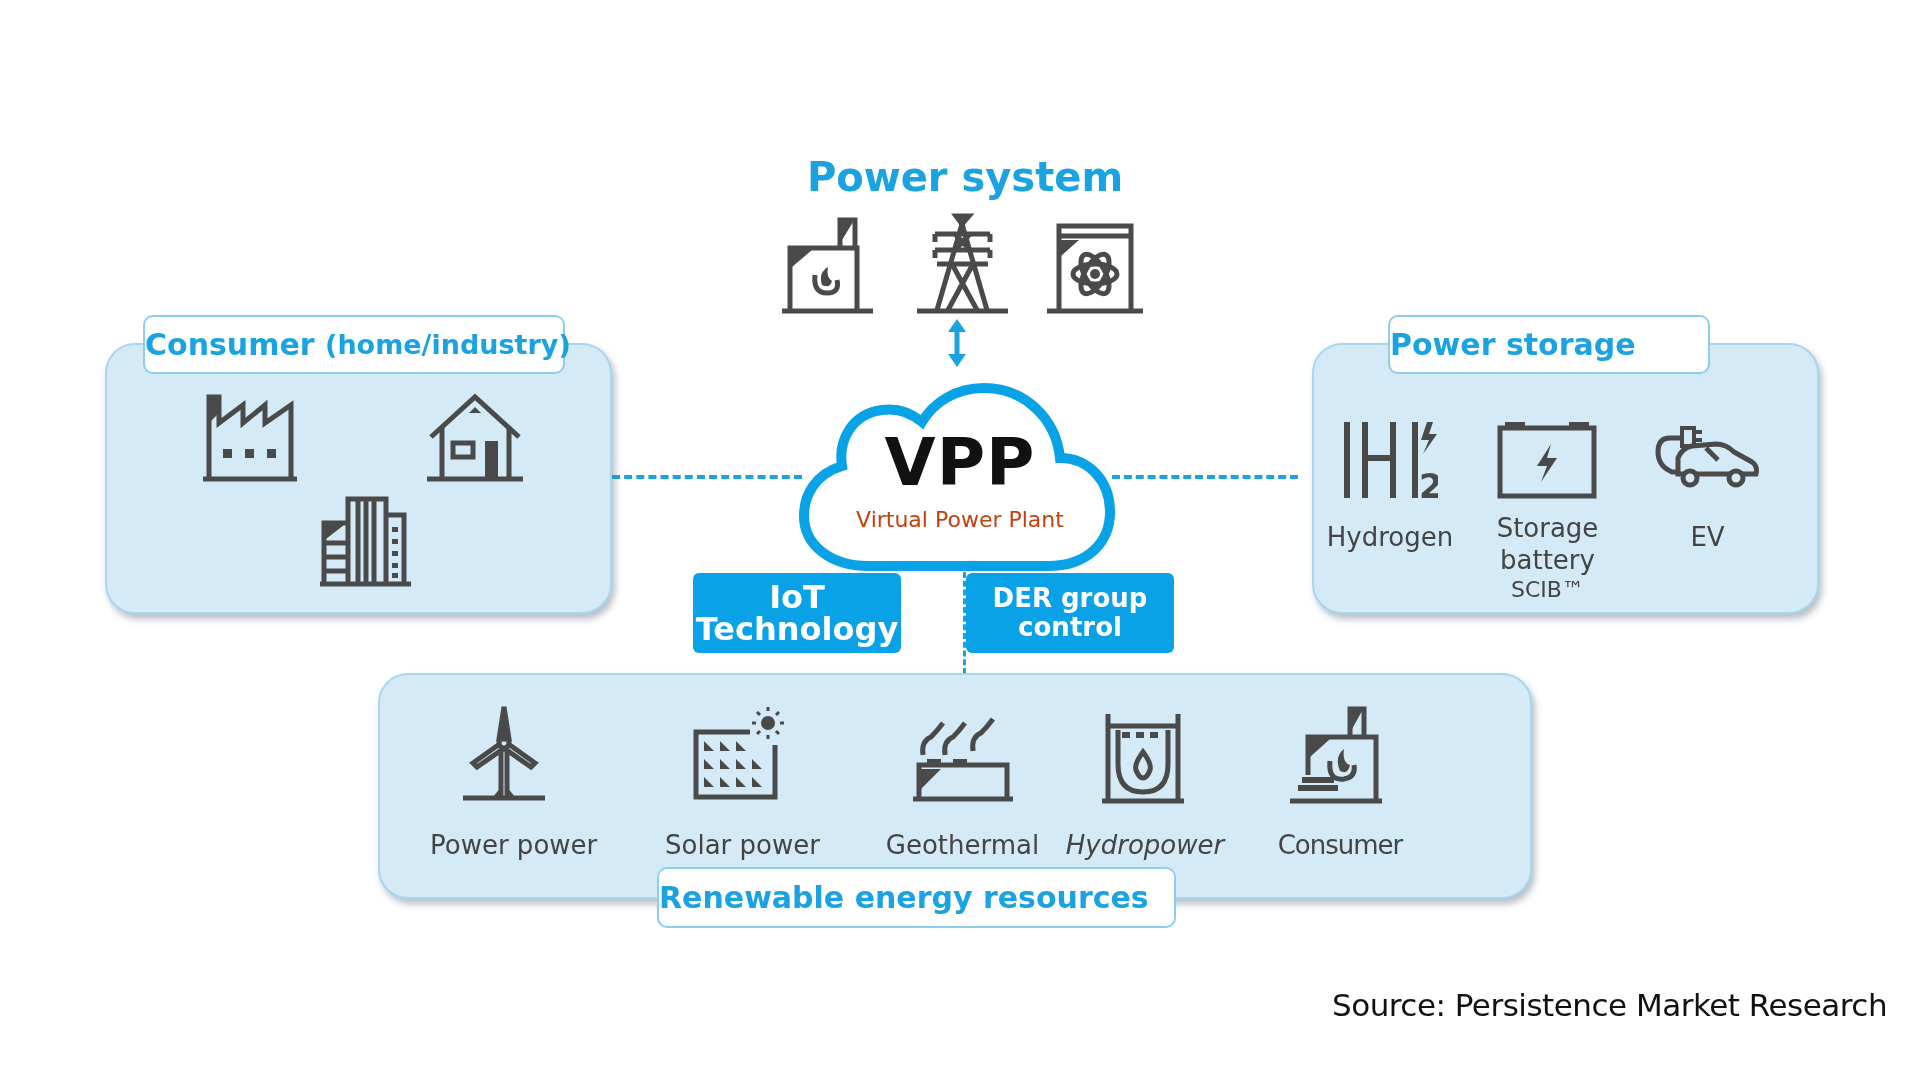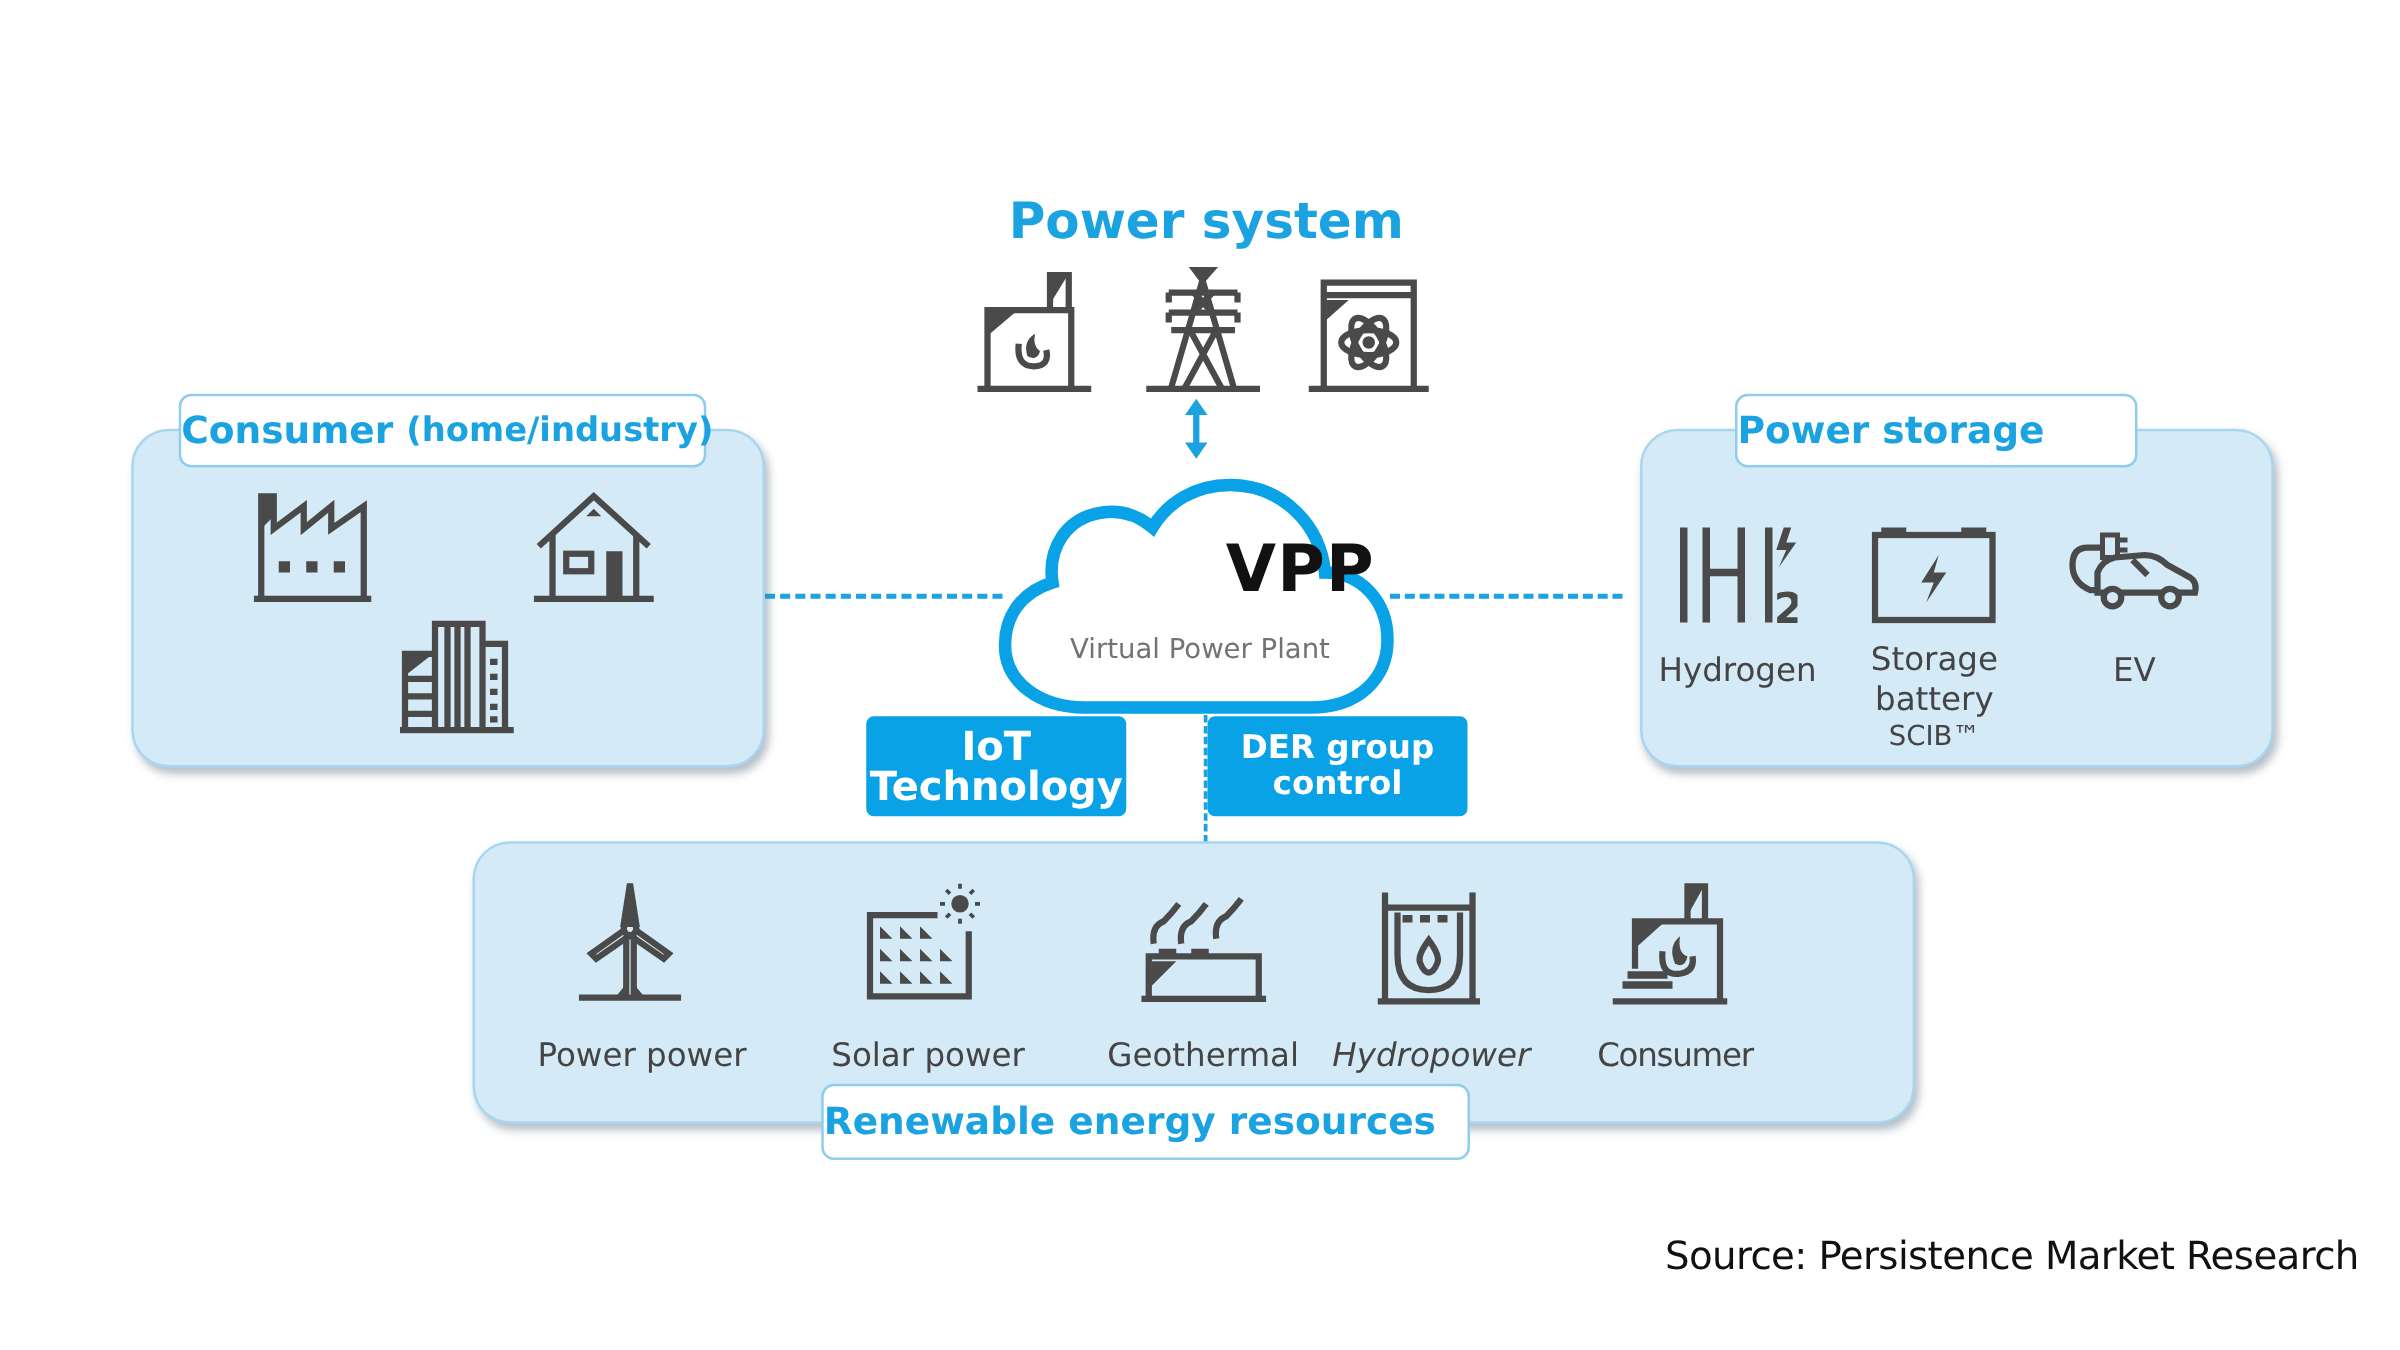--- a/index.html
+++ b/index.html
@@ -76,22 +76,22 @@
 
 <div class="dash-h" style="left:612px; top:475px; width:190px;"></div>
 <div class="dash-h" style="left:1112px; top:475px; width:186px;"></div>
 <div class="dash-v" style="left:963px; top:572px; height:102px;"></div>
 
 <div class="icon" style="left:798px; top:370px; width:318px; height:205px;">
   <svg viewBox="0 0 318 205">
     <path d="M70 196 H250 C290 196 312 172 312 142 C312 110 290 88 262 88 C258 48 226 18 186 18 C158 18 136 32 124 52 C112 42 98 38 84 40 C54 44 40 70 44 96 C18 104 6 124 6 146 C6 176 34 196 70 196 Z" fill="#ffffff" stroke="#0aa2e6" stroke-width="10"></path>
   </svg>
 </div>
-<div class="abs" style="left:820px; top:430px; width:280px; text-align:right; font-size:52px; font-weight:bold; color:#111; letter-spacing:1px; line-height:1;">VPP</div>
-<div class="abs" style="left:820px; top:507px; width:280px; text-align:center; font-size:22px; color:#737373;">Virtual Power Plant</div>
+<div class="abs" style="left:820px; top:430px; width:280px; text-align:center; font-size:66px; font-weight:bold; color:#111; letter-spacing:1px; line-height:1;">VPP</div>
+<div class="abs" style="left:820px; top:507px; width:280px; text-align:center; font-size:22px; color:#c2410c;">Virtual Power Plant</div>
 
 <div class="panel" style="left:105px; top:343px; width:503px; height:267px;"></div>
 <div class="tag" style="left:143px; top:315px; width:418px; height:55px;">
   <span>Consumer</span>&nbsp;<span class="light">(home/industry)</span>
 </div>
 <div class="icon" style="left:203px; top:393px; width:95px; height:90px;">
   <svg viewBox="0 0 95 90">
       <g fill="none" stroke="#4a4a4a" stroke-width="5">
     <path d="M6 86 V4 H16 V30 L40 12 V30 L62 12 V30 L88 12 V86"></path>
         <path d="M0 86 H94"></path>

